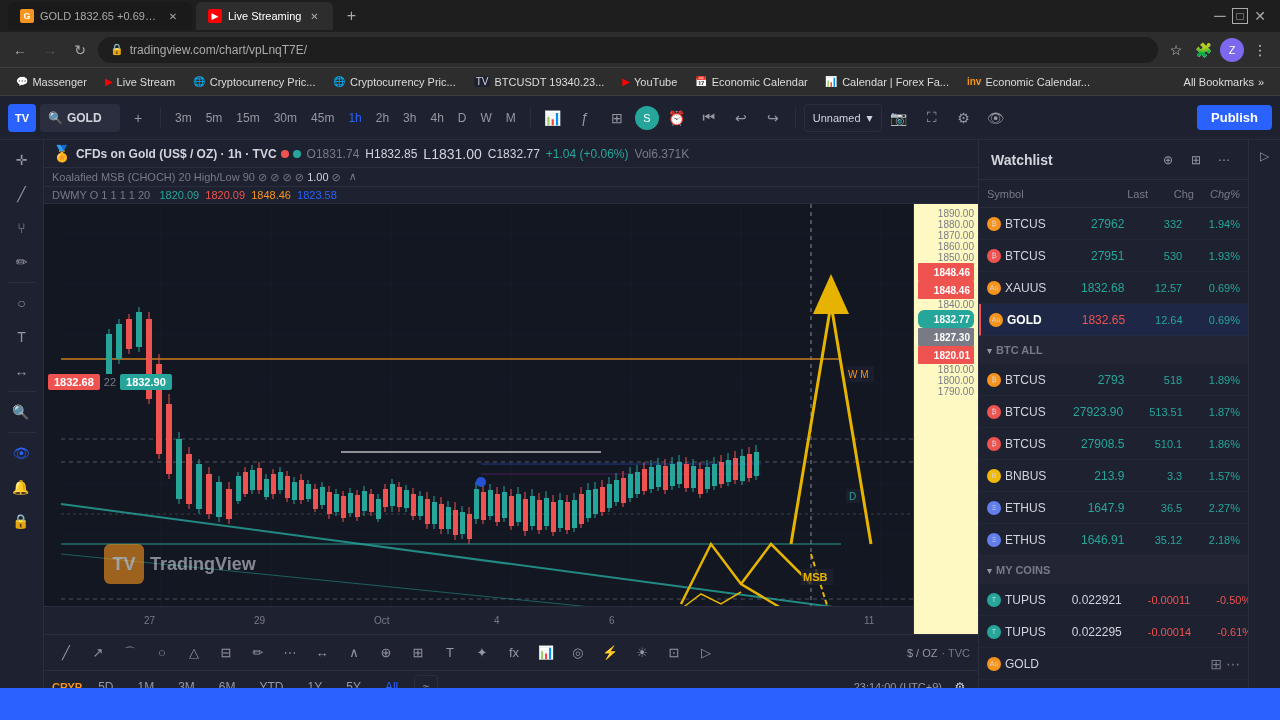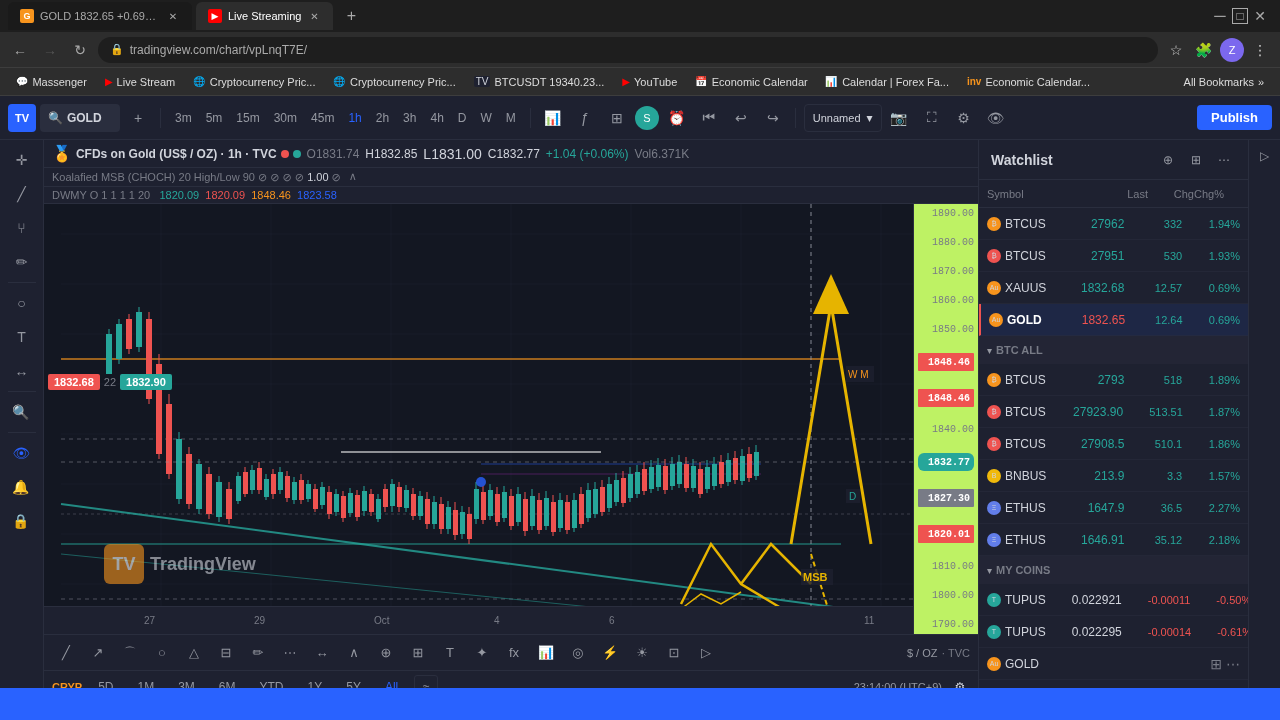--- a/index.html
+++ b/index.html
@@ -60,21 +60,21 @@
     .wl-table { flex: 1; overflow-y: auto; }
     .wl-table::-webkit-scrollbar { width: 4px; }
     .wl-table::-webkit-scrollbar-track { background: #1e2130; }
     .wl-table::-webkit-scrollbar-thumb { background: #2a2e3e; border-radius: 2px; }
 
     .wl-col-header { display: flex; align-items: center; height: 28px; padding: 0 8px; border-bottom: 1px solid #2a2e3e; }
     .wl-col { font-size: 11px; color: #787b86; }
     .wl-col-symbol { flex: 2; }
     .wl-col-last { flex: 1.5; text-align: right; }
     .wl-col-chg { flex: 1; text-align: right; }
-    .wl-col-chgpct { flex: 1; text-align: left; }
+    .wl-col-chgpct { flex: 1; text-align: right; font-style: italic; }
 
     .wl-row { display: flex; align-items: center; height: 32px; padding: 0 8px; border-bottom: 1px solid rgba(42,46,62,0.5); cursor: pointer; gap: 26px; }
     .wl-row.active { background: rgba(41,98,255,0.1); border-left: 2px solid #2962ff; }
     .wl-sym { flex: 2; display: flex; align-items: center; gap: 4px; }
     .wl-sym-icon { width: 14px; height: 14px; border-radius: 50%; display: flex; align-items: center; justify-content: center; font-size: 7px; }
     .wl-sym-name { font-size: 12px; color: #d1d4dc; }
     .wl-last { flex: 1.5; text-align: right; font-size: 12px; }
     .wl-chg { flex: 1; text-align: right; font-size: 11px; }
     .wl-chgpct { flex: 1; text-align: right; font-size: 11px; }
     .pos { color: #26a69a; }
@@ -618,21 +618,21 @@
             <text x="788" y="296" fill="#26a69a" font-size="10">D</text>
 
             <rect x="740" y="365" width="32" height="16" fill="#1e2130" opacity="0.8"></rect>
             <text x="742" y="377" fill="#e6b400" font-size="11" font-weight="bold">MSB</text>
 
             <circle cx="420" cy="278" r="5" fill="#2962ff" opacity="0.8"></circle>
 
             <circle cx="888" cy="258" r="8" fill="none" stroke="#9598a1" stroke-width="1.5"></circle>
           </svg>
 
-          <div style="position:absolute;top:0;right:0;width:65px;height:430px;background:#bef264;border-left:1px solid #2a2e3e;display:flex;flex-direction:column;justify-content:space-between;padding:4px 4px;font-family:Liberation Mono, monospace;">
+          <div style="position:absolute;top:0;right:0;width:65px;height:430px;background:#fef9c3;border-left:1px solid #2a2e3e;display:flex;flex-direction:column;padding:4px 4px;">
             <span style="font-size:10px;color:#787b86;text-align:right;">1890.00</span>
             <span style="font-size:10px;color:#787b86;text-align:right;">1880.00</span>
             <span style="font-size:10px;color:#787b86;text-align:right;">1870.00</span>
             <span style="font-size:10px;color:#787b86;text-align:right;">1860.00</span>
             <span style="font-size:10px;color:#787b86;text-align:right;">1850.00</span>
 
             <div style="background:#ef5350;padding:2px 4px;text-align:right;border-radius:1px;"><span style="font-size:10px;color:white;font-weight:bold;">1848.46</span></div>
             <div style="background:#ef5350;padding:2px 4px;text-align:right;border-radius:1px;"><span style="font-size:10px;color:white;font-weight:bold;">1848.46</span></div>
             <span style="font-size:10px;color:#787b86;text-align:right;">1840.00</span>
             <div style="background:#26a69a;padding:2px 4px;text-align:right;border-radius:6px;"><span style="font-size:10px;color:white;font-weight:bold;">1832.77</span></div>

